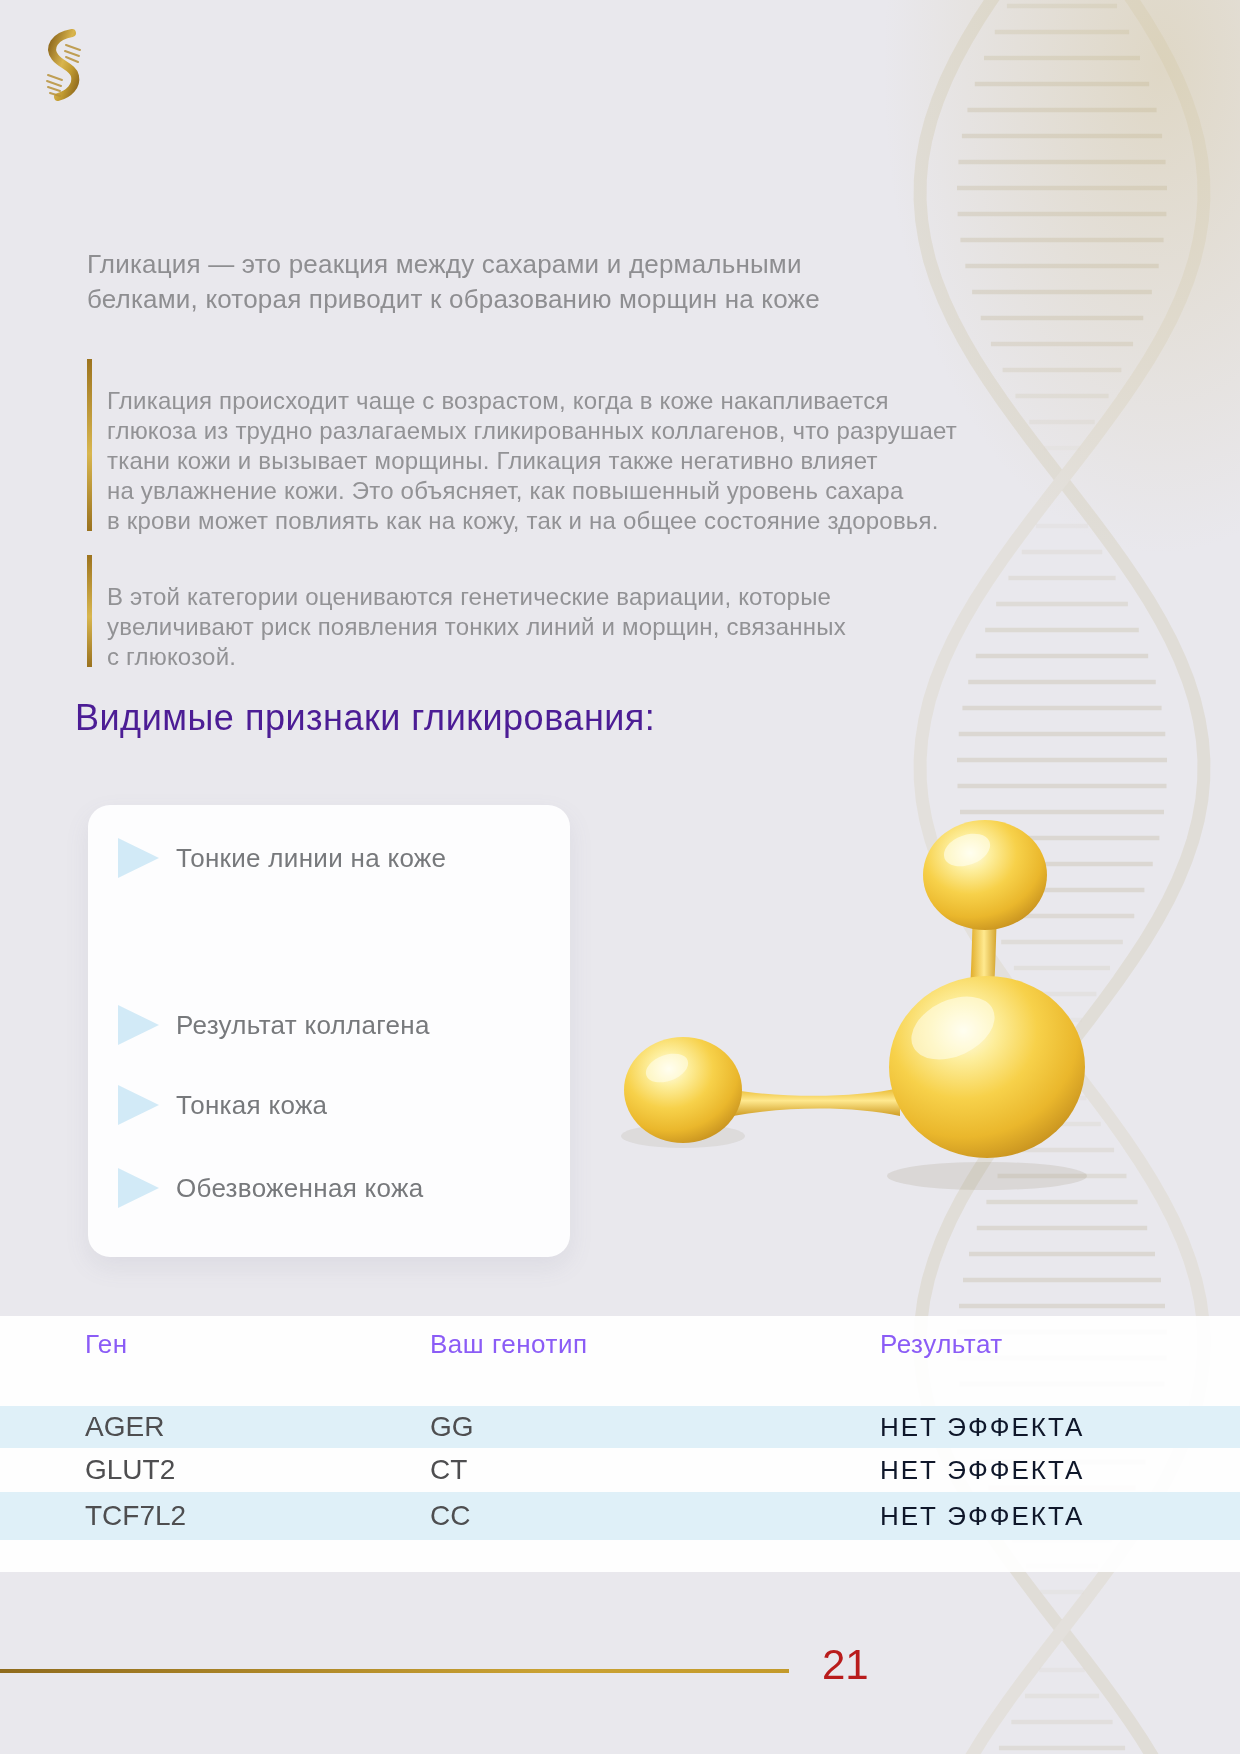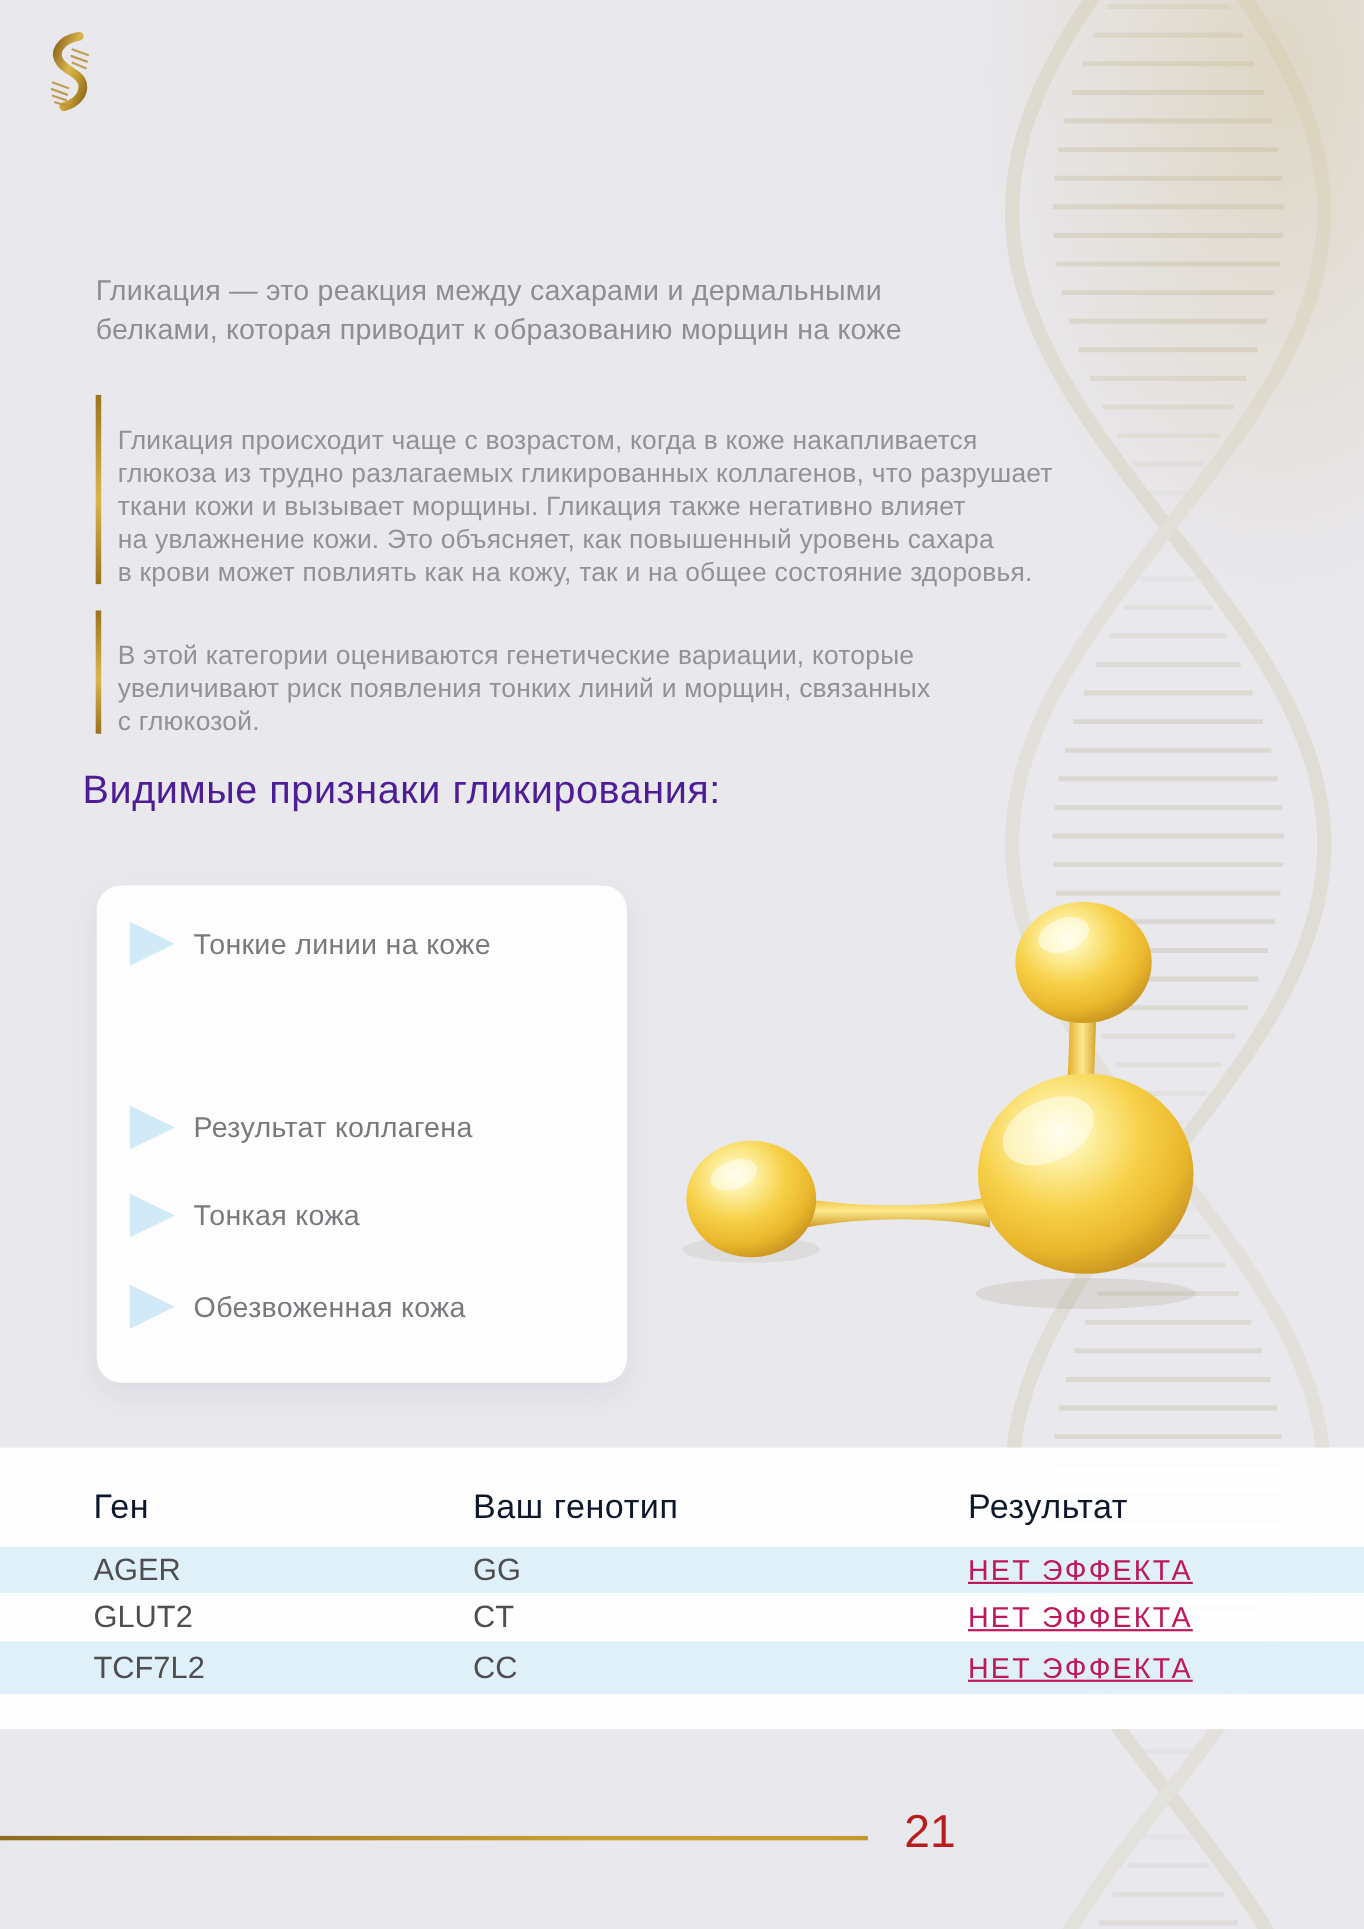--- a/index.html
+++ b/index.html
@@ -31,25 +31,25 @@
   .signs-card{left:88px;top:805px;width:482px;height:452px;background:#fdfdfe;
     border-radius:22px;box-shadow:0 10px 24px rgba(110,110,135,.10);}
   .signs-card::before{content:'';position:absolute;top:-14px;left:18px;right:18px;height:44px;
     background:#efeef3;border-radius:20px;z-index:-1;}
   .sign-item{position:absolute;left:0;height:44px;display:flex;align-items:center;text-align:center;}
   .sign-item .tri{width:0;height:0;margin-left:30px;flex:0 0 auto;
     border-left:41px solid #d2eaf7;border-top:20px solid transparent;border-bottom:20px solid transparent;}
   .sign-item .lbl{margin-left:17px;font-size:26px;color:#77797c;font-weight:300;letter-spacing:.3px;}
   
   .results{left:0;top:1316px;width:1240px;height:256px;background:rgba(255,255,255,.92);}
-  .results .hcell{position:absolute;top:36px;font-size:31px;color:#0f172a;font-weight:300;letter-spacing:.5px;}
+  .results .hcell{position:absolute;top:13px;font-size:26px;color:#8b5cf6;font-weight:300;letter-spacing:.5px;}
   .results .row{position:absolute;left:0;width:100%;}
   .results .row.blue{background:rgba(221,239,248,.95);}
   .results .cell{position:absolute;top:0;font-weight:300;color:#4e4e50;font-size:28px;}
-  .results .cell.res{color:#be185d;font-size:26px;letter-spacing:2px;font-weight:400;text-decoration:underline;}
+  .results .cell.res{color:#0f172a;font-size:26px;letter-spacing:2px;font-weight:400;}
   .c1{left:85px;} .c2{left:430px;} .c3{left:880px;}
   .row-0{top:90px;height:42px;} .row-0 .cell{line-height:42px;}
   .row-1{top:132px;height:58px;} .row-1 .cell{line-height:44px;}
   .row-2{top:176px;height:48px;} .row-2 .cell{line-height:48px;}
   
   .footer-rule{left:0;top:1669px;width:789px;height:4px;
     background:linear-gradient(90deg,#8f6b1d,#caa233 70%,#c39a2b);}
   .page-number{left:822px;top:1641px;font-size:42px;color:#b91c1c;font-weight:400;}
   svg{display:block;}
 </style>

